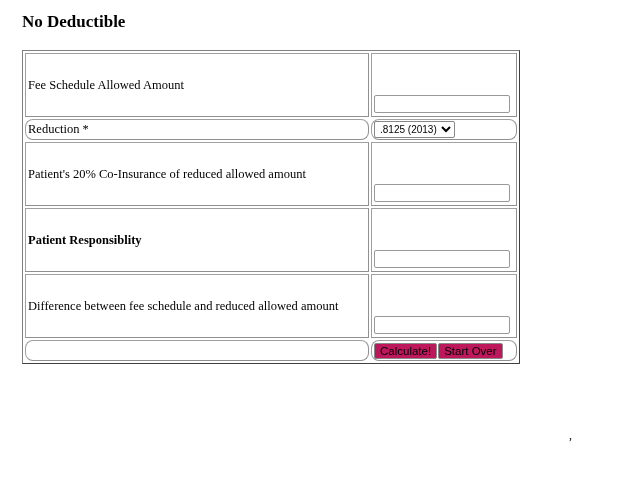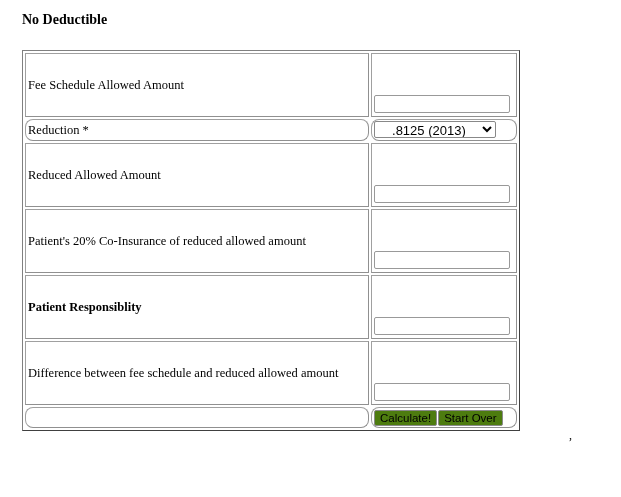--- a/index.html
+++ b/index.html
@@ -1,31 +1,31 @@
 <!DOCTYPE html>
 <html><head>
 <meta charset="utf-8">
 <style>
   html, body { margin:0; padding:0; background:#ffffff; }
   body { width:621px; height:497px; position:relative; overflow:hidden;
          font-family:"Liberation Serif", "DejaVu Serif", serif; color:#000; }
-  h2 { position:absolute; left:22px; top:12px; margin:0; font-size:14px; font-weight:bold; }
+  h2 { position:absolute; left:22px; top:12px; margin:0; font-size:17px; font-weight:bold; }
   table.calc { position:absolute; left:22px; top:50px; width:498px;
                border:1px solid #808080; border-right-color:#404040; border-bottom-color:#404040;
                border-collapse:separate; border-spacing:2px; }
   table.calc td { border:1px solid #909090; border-top-color:#a0a0a0; border-left-color:#a0a0a0;
                   font-size:12.5px; padding:1px 2px; vertical-align:middle;margin-left:8px; }
   td.label { width:340px; }
   td.field { width:140px; vertical-align:bottom; }
   tr.tall td { height:58px; }
   tr.tall td.field { vertical-align:bottom; padding-bottom:3px; }
   tr.short td { height:17px;border-radius:8px; }
   input.out { width:130px; height:14px; border:1px solid #999; border-radius:2px; padding:1px 2px; font-size:11px; }
-  select.red { font-family:"Liberation Sans", sans-serif; font-size:13px; height:17px; border:1px solid #888; border-radius:2px; padding:0 13px; background:#fff; }
-  button.btn { font-family:"Liberation Sans", sans-serif; font-size:11.5px; padding:1px 5px; border:1px solid #8a8a8a; border-radius:2px; background:#4d7c0f; margin-right:1px; }
+  select.red { font-family:"Liberation Sans", sans-serif; font-size:10px; height:17px; border:1px solid #888; border-radius:2px; padding:0 1px; background:#fff; }
+  button.btn { font-family:"Liberation Sans", sans-serif; font-size:11.5px; padding:1px 5px; border:1px solid #8a8a8a; border-radius:2px; background:#be185d; margin-right:1px; }
   .bold { font-weight:bold; }
   .stray { position:absolute; left:569px; top:428px; font-size:12px; }
 </style>
 </head>
 <body>
 
 <h2>No Deductible</h2>
 
 <table class="calc">
   <tbody>
@@ -33,24 +33,20 @@
     <td class="label">Fee Schedule Allowed Amount</td>
     <td class="field"><input class="out" type="text" value="" style=""></td>
   </tr>
   <tr class="short">
     <td class="label">Reduction *</td>
     <td class="field" style="vertical-align:middle">
       <select class="red">
         <option>.8125 (2013)</option>
       </select>
     </td>
-  </tr>
-  <tr class="tall">
-    <td class="label">Reduced Allowed Amount</td>
-    <td class="field"><input class="out" type="text" value="" style=""></td>
   </tr>
   <tr class="tall">
     <td class="label">Patient's 20% Co-Insurance of reduced allowed amount</td>
     <td class="field"><input class="out" type="text" value="" style=""></td>
   </tr>
   <tr class="tall">
     <td class="label bold">Patient Responsiblity</td>
     <td class="field"><input class="out" type="text" value="" style=""></td>
   </tr>
   <tr class="tall">

